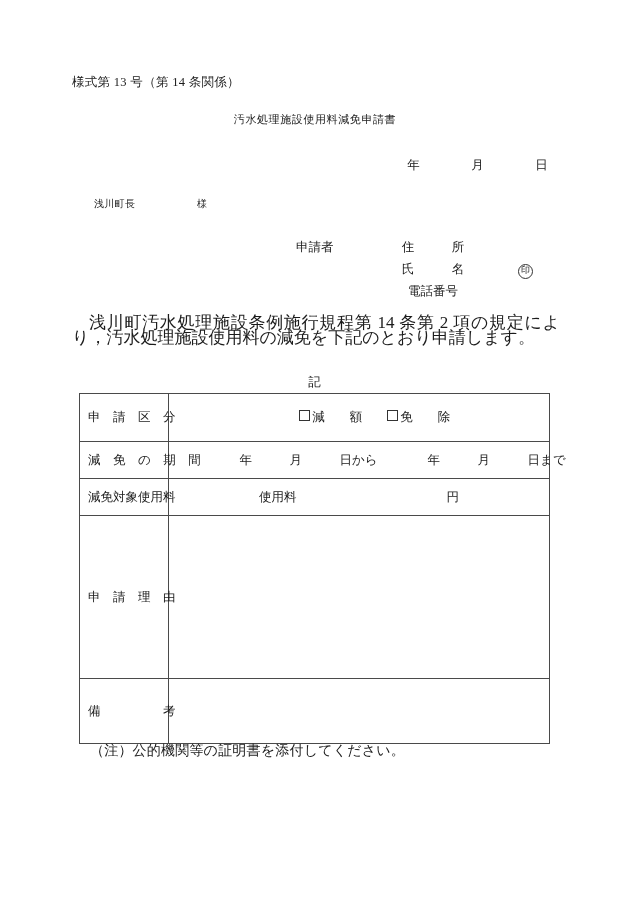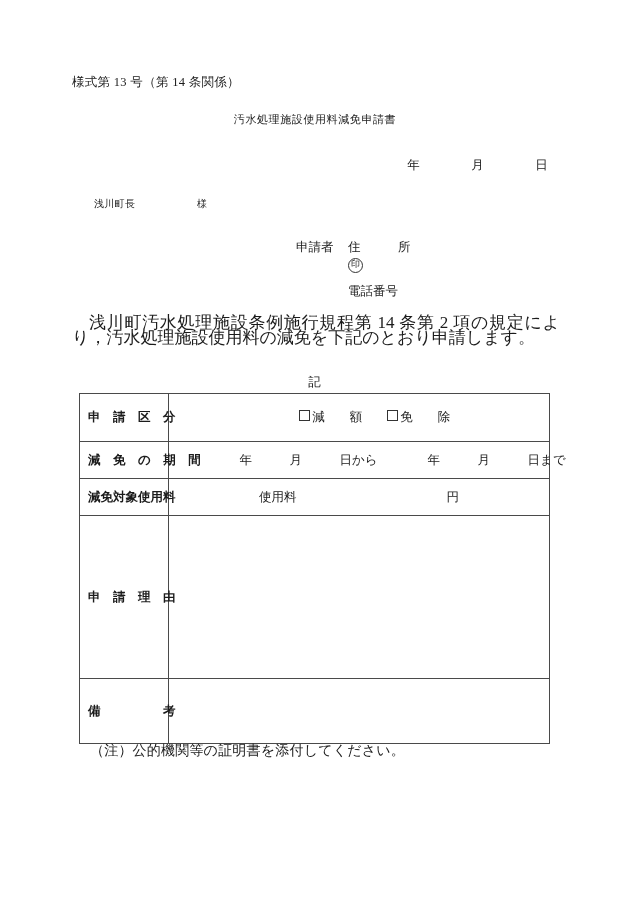--- a/index.html
+++ b/index.html
@@ -70,20 +70,21 @@
     white-space: pre;
     height: 22px;
   }
   .applicant-tag {
     width: 52px;
     flex: 0 0 52px;
   }
   .applicant-field {
     width: 170px;
     flex: 0 0 170px;
+    text-align: center;
   }
   .seal-mark {
     display: inline-block;
     width: 13px;
     height: 13px;
     line-height: 11px;
     border: 1px solid #333;
     border-radius: 50%;
     font-size: 9px;
     text-align: center;
@@ -127,21 +128,20 @@
     border: 1px solid #4a4a4a;
     padding: 0 8px;
     vertical-align: middle;
     text-align: center;
   }
   .form-table td.label {
     width: 89px;
     box-sizing: border-box;
     white-space: nowrap;
     text-align: center;
-    font-weight: bold;
   }
   .form-table td.value {
     white-space: pre;
   }
   .row-kubun td { height: 30px; }
   .row-kikan td { height: 36px; }
   .row-shiyo td { height: 36px; }
   .row-riyu  td { height: 162px; }
   .row-biko  td { height: 64px; }
   .row-riyu td.label,
@@ -180,20 +180,21 @@
 
   <div class="addressee">浅川町長　　　　　　様</div>
 
   <div class="applicant">
     <div class="applicant-row">
       <span class="applicant-tag">申請者</span>
       <span class="applicant-field">住　　　所</span>
     </div>
     <div class="applicant-row">
       <span class="applicant-tag"></span>
+      <span class="applicant-field">氏　　　名</span>
       <span class="seal-mark">印</span>
     </div>
     <div class="applicant-row">
       <span class="applicant-tag"></span>
       <span class="applicant-field">電話番号</span>
     </div>
   </div>
 
   <div class="body-text">浅川町汚水処理施設条例施行規程第 14 条第 2 項の規定により，汚水処理施設使用料の減免を下記のとおり申請します。</div>
 

